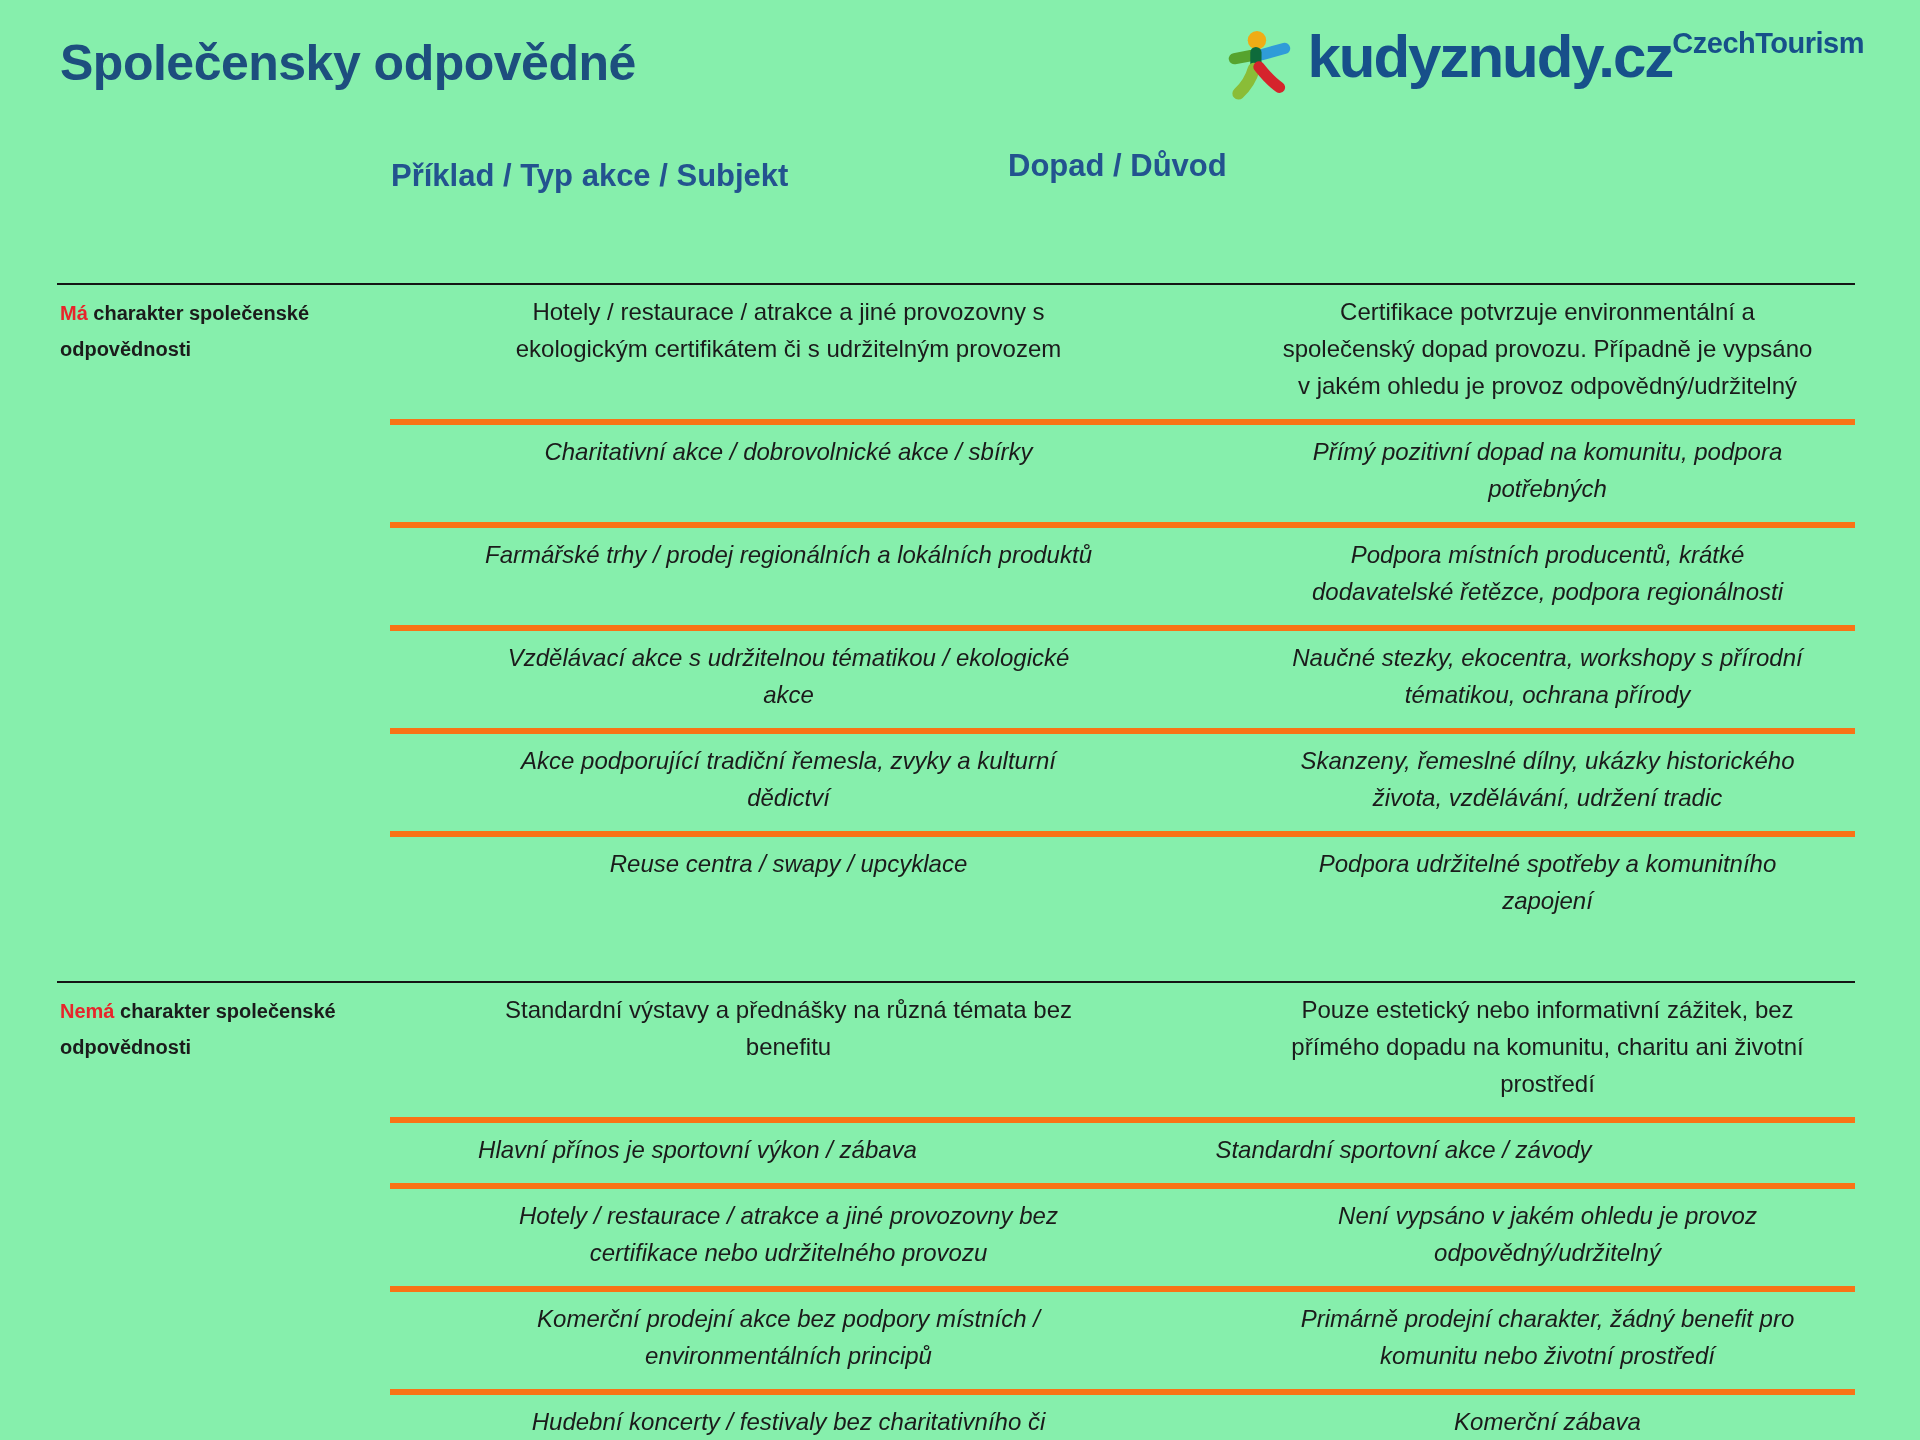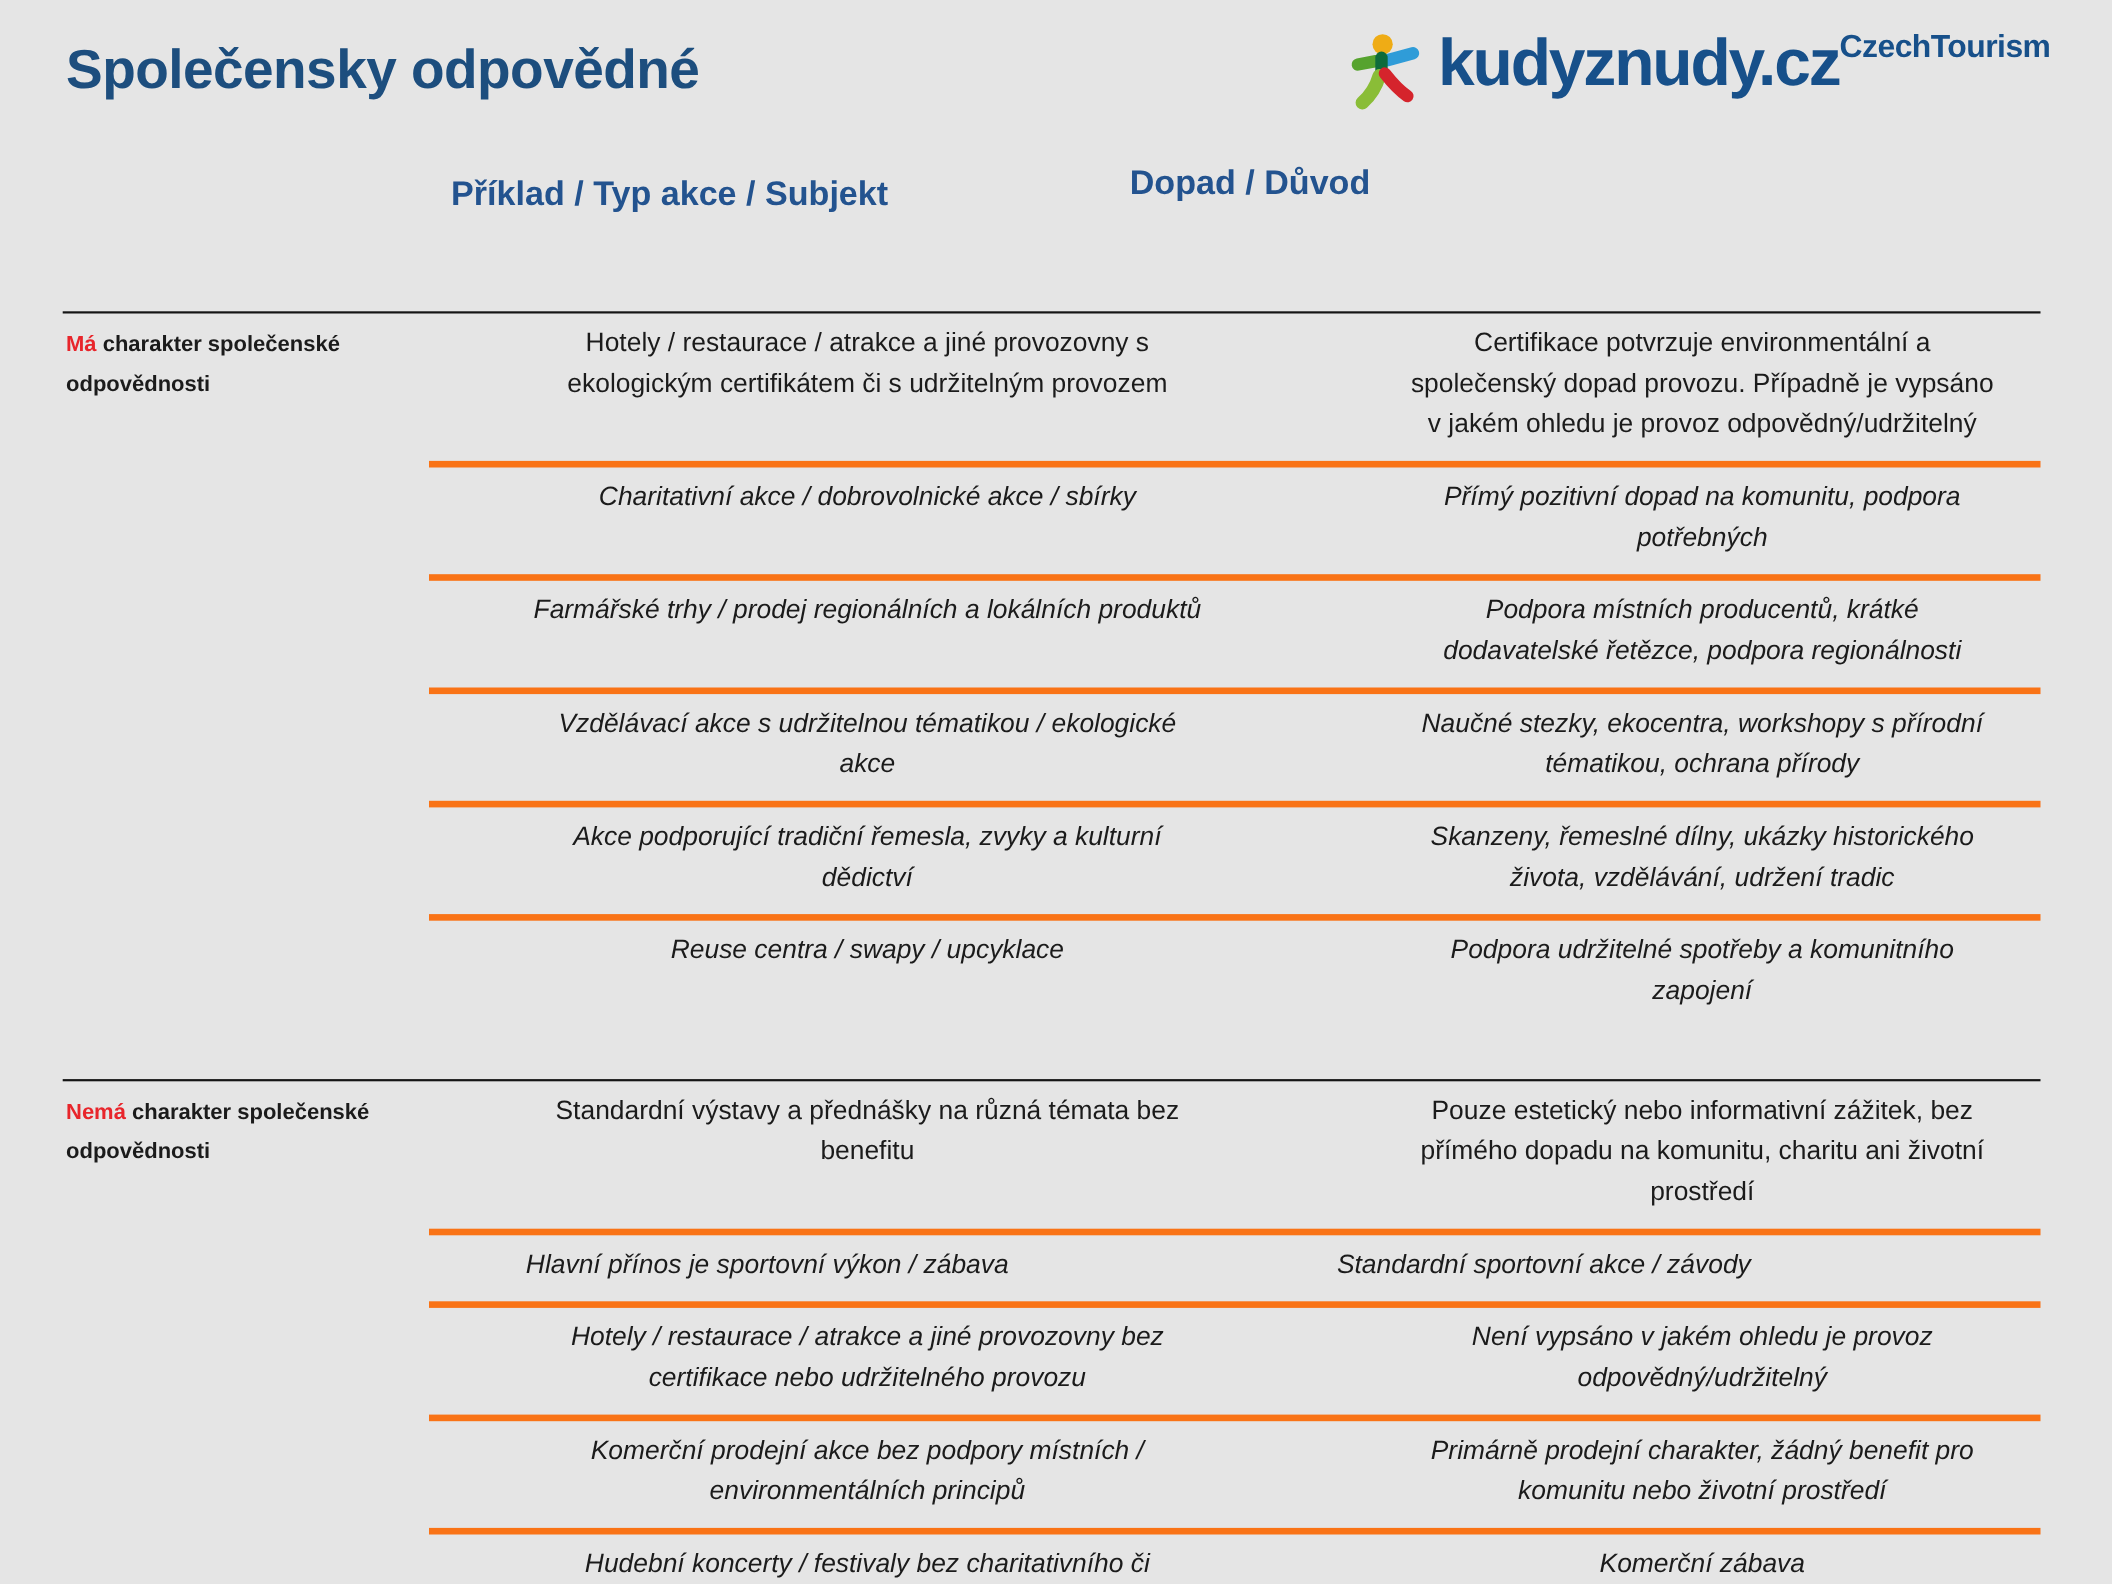--- a/index.html
+++ b/index.html
@@ -1,37 +1,37 @@
 <!DOCTYPE html>
 <html><head>
 <meta charset="utf-8">
 <style>
   html,body { margin:0; padding:0; background:#ffffff; }
   .page {
     position:relative;
     width:1920px; height:1440px;
-    background:#e5e5e5;
+    background:#86efac;
     font-family:"Liberation Sans","DejaVu Sans",sans-serif;
     color:#1b1b1b;
     overflow:hidden;
   }
 
   
   .top { position:relative; height:283px; }
   .page-title {
     position:absolute; left:60px; top:34px;
     font-size:50px; font-weight:bold; color:#1d4e7e; letter-spacing:-0.5px;
   }
   .logo { position:absolute; top:26px; right:56px; display:flex; align-items:flex-start; }
   .logo-icon { margin-right:14px; margin-top:4px; }
   .logo-textcol { display:flex; flex-direction:row; }
   .logo-brand { font-size:60px; font-weight:bold; color:#17508a; letter-spacing:-2px; line-height:62px; }
   .logo-sub { font-size:29px; font-weight:bold; color:#17508a; letter-spacing:-0.5px; margin-top:1px; }
 
-  .colheads { position:absolute; left:72px; top:146px; width:1806px; height:60px; }
+  .colheads { position:absolute; left:53px; top:146px; width:1806px; height:60px; }
   .colhead { position:absolute; font-size:31px; font-weight:bold; color:#23538f; white-space:nowrap; }
   .colhead-1 { left:338px; top:12px; }
   .colhead-2 { left:955px; top:2px; }
 
   
   .table { margin:0 65px 0 57px; width:1798px; }
   .section { display:flex; border-top:2px solid #151515; }
   .section-1 { margin-bottom:47px; }
   .section-label {
     flex:0 0 333px; box-sizing:border-box;

